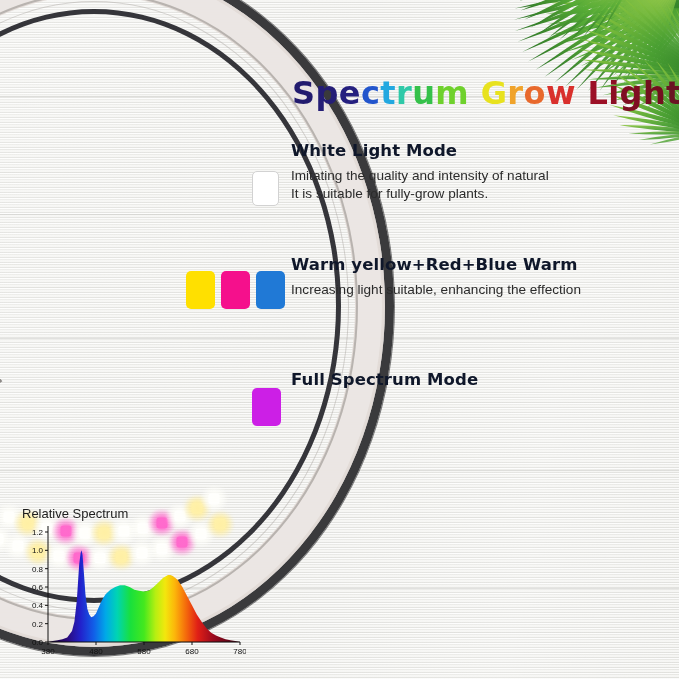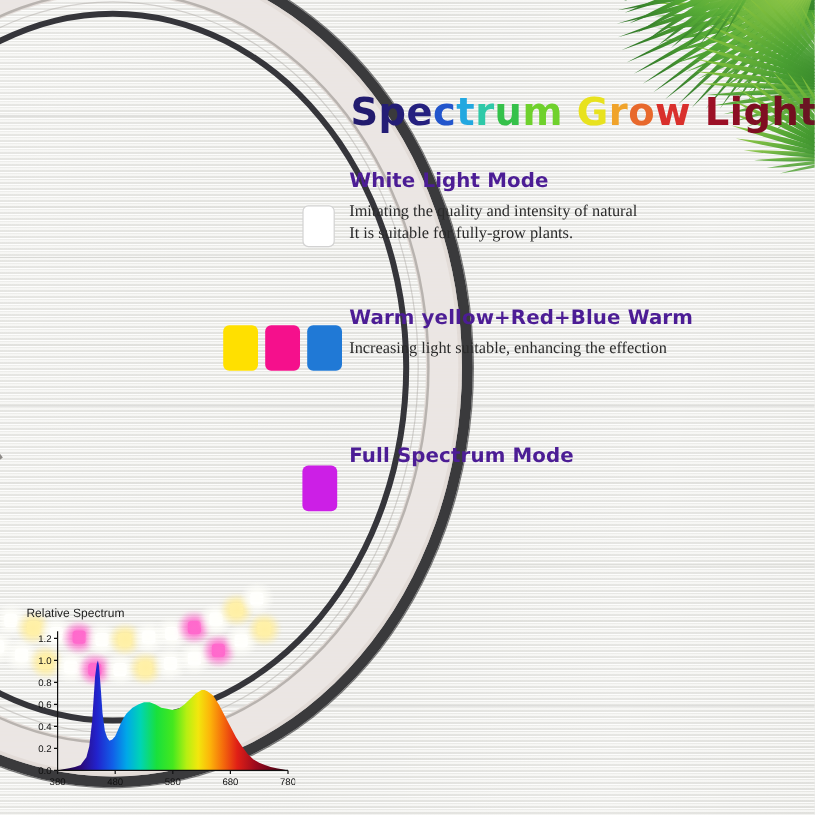--- a/index.html
+++ b/index.html
@@ -184,31 +184,31 @@
     white-space: nowrap;
     font-family: "DejaVu Sans", sans-serif;
   }
   .headline span { display: inline-block; }
 
   
   .feature { position: absolute; }
   .feature .title {
     font-size: 16.5px;
     font-weight: bold;
-    color: #4c1d95;
+    color: #0f172a;
     font-family: "DejaVu Sans", sans-serif;
     letter-spacing: 0.1px;
     white-space: nowrap;
   }
   .feature .body {
     margin-top: 7px;
     font-size: 13.6px;
     line-height: 17.6px;
     color: #2b2b2b;
-    font-family: Liberation Serif, serif;
+    font-family: Liberation Sans, sans-serif;
   }
   .feature .body div { white-space: nowrap; }
 
   #feature-white { left: 291px; top: 141px; }
   #feature-warm  { left: 291px; top: 255px; }
   #feature-full  { left: 291px; top: 370px; text-align: right; }
 
   .swatch {
     position: absolute;
     border-radius: 5px;
@@ -229,21 +229,21 @@
   #chart {
     position: absolute;
     left: 18px;
     top: 506px;
     width: 228px;
     height: 160px;
   }
   #chart .chart-title {
     position: absolute;
     left: 4px; top: 0;
-    font-size: 10px;
+    font-size: 13px;
     color: #1d1d1d;
     font-family: "Liberation Sans", sans-serif;
     white-space: nowrap;
   }
 </style>
 </head>
 <body>
 
 <div id="stage">
 

